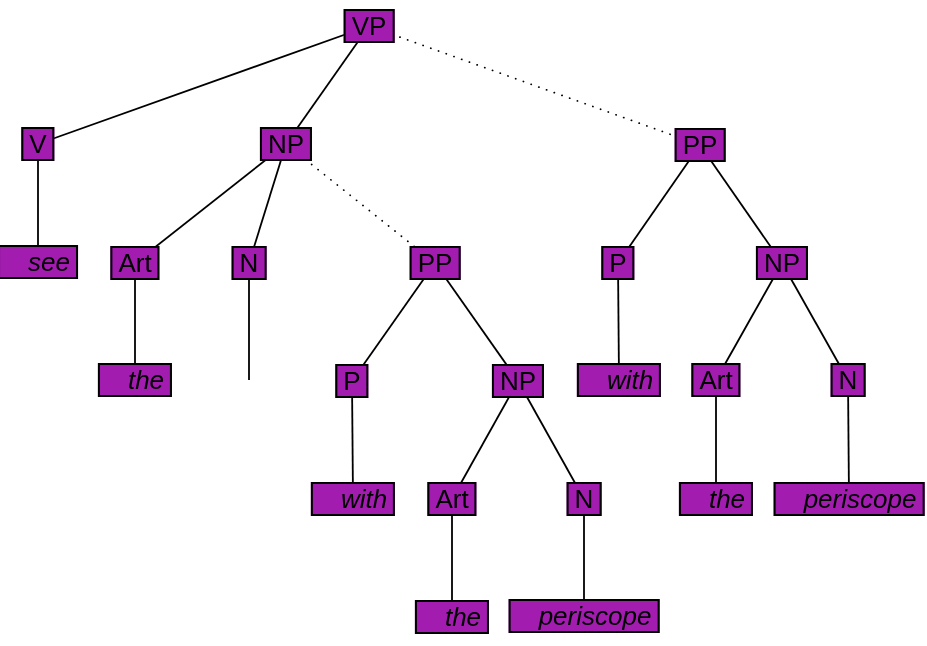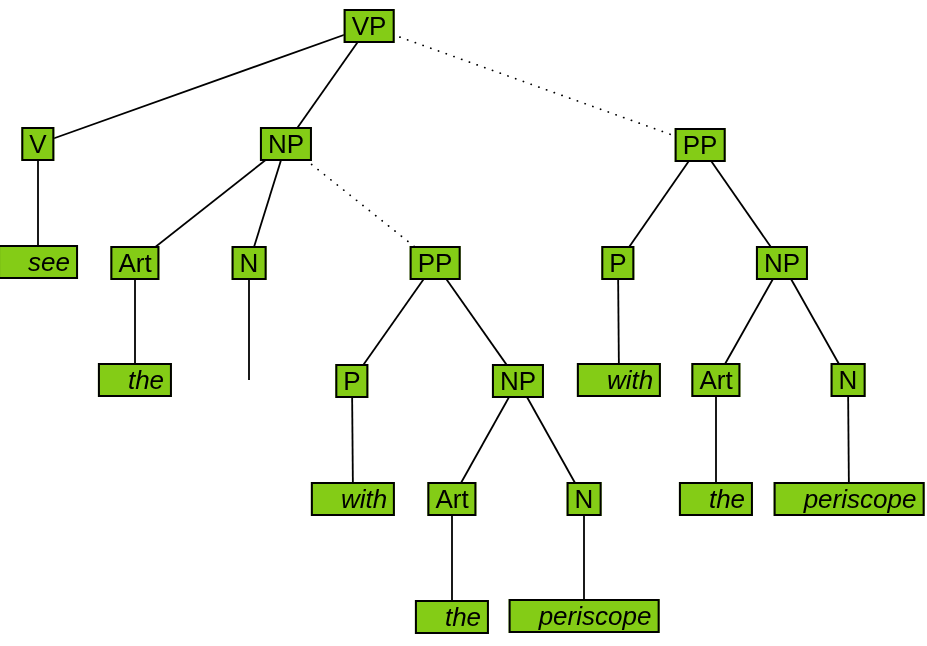--- a/index.html
+++ b/index.html
@@ -31,21 +31,21 @@
     position: absolute;
     left: 0;
     top: 0;
     width: 100%;
     height: 100%;
     z-index: 1;
   }
   .tree-node {
     position: absolute;
     transform: translate(-50%, -50%);
-    background: #84cc16;
+    background: #a21caf;
     border: 2px solid #000000;
     color: #000000;
     font-size: 26px;
     line-height: 28px;
     padding: 1px 6px;
     white-space: nowrap;
     text-align: center;
   }
   .tree-node.terminal {
     font-style: italic;

